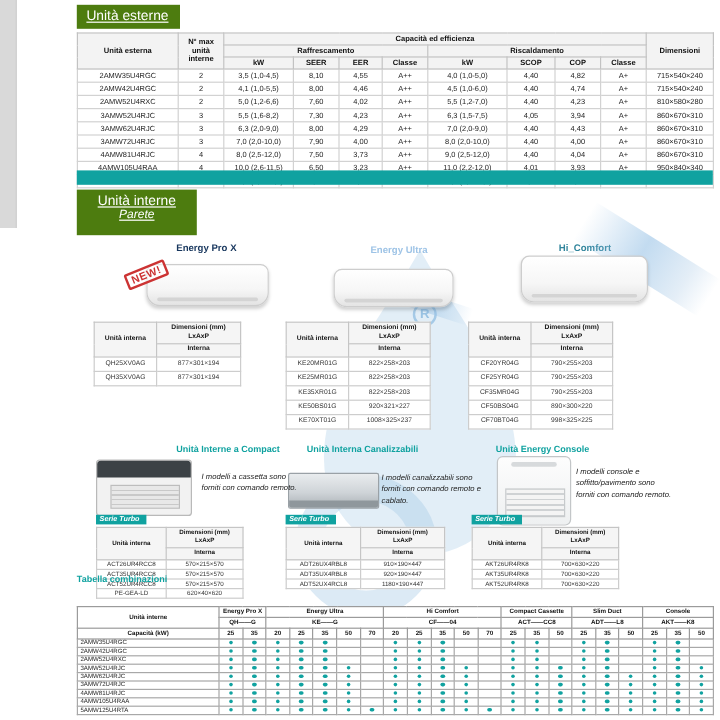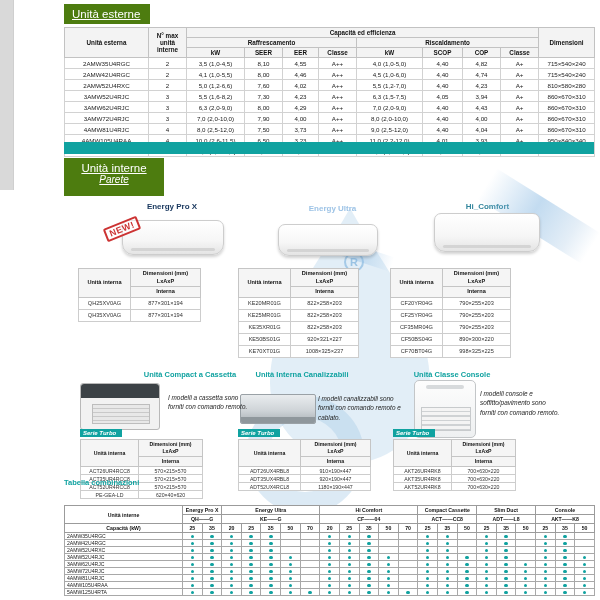--- a/index.html
+++ b/index.html
@@ -371,23 +371,23 @@
           <td>890×300×220</td>
         </tr>
         <tr>
           <td>CF70BT04G</td>
           <td>998×325×225</td>
         </tr>
       </tbody>
     </table>
   </div>
 
-<div class="abs sect-title" style="left:100px;top:370px;width:180px">Unità Compact a Cassetta</div>
+<div class="abs sect-title" style="left:100px;top:370px;width:180px">Unità Interne a Compact</div>
 <div class="abs sect-title" style="left:222px;top:370px;width:160px">Unità Interna Canalizzabili</div>
-<div class="abs sect-title" style="left:392px;top:370px;width:120px">Unità Classe Console</div>
+<div class="abs sect-title" style="left:392px;top:370px;width:120px">Unità Energy Console</div>
 
 <div class="abs cassette" style="left:80px;top:383px;width:78px;height:45px">
     <div class="top"></div>
     <div class="grille"></div>
   </div>
 <div class="abs duct" style="left:240px;top:394px;width:74px;height:28px">
     <div class="lip"></div>
   </div>
 <div class="abs console" style="left:414px;top:380px;width:60px;height:56px">
     <div class="topvent"></div>

